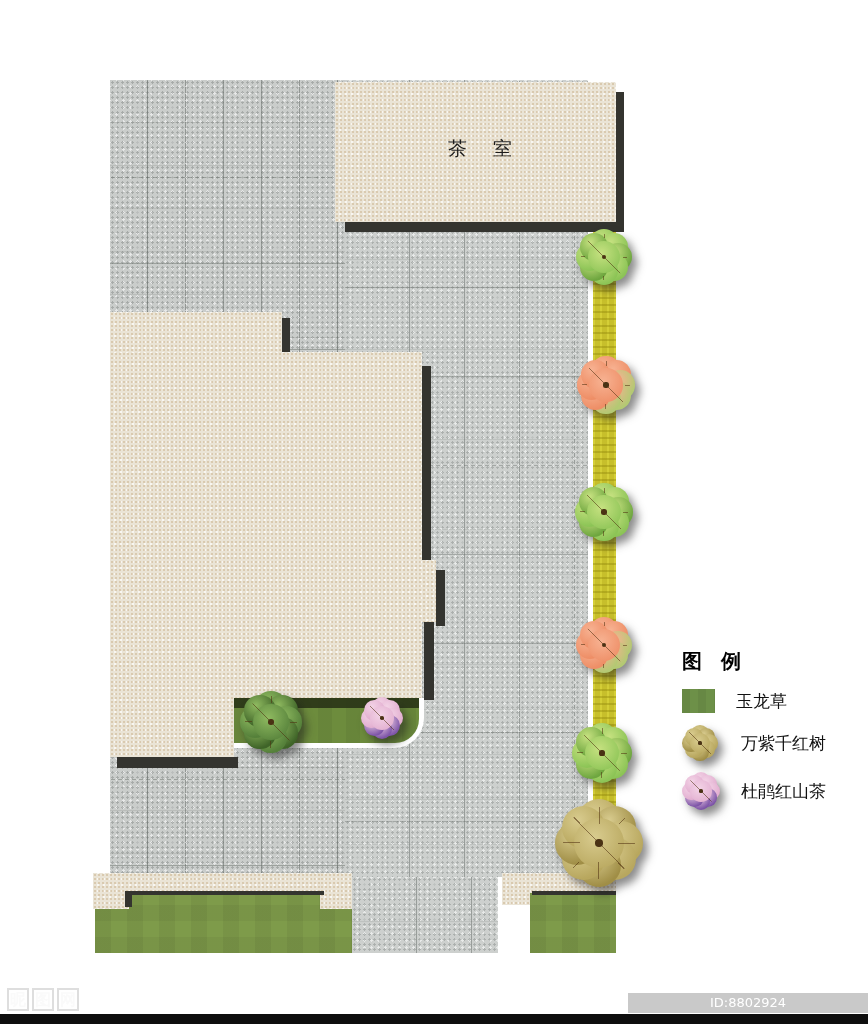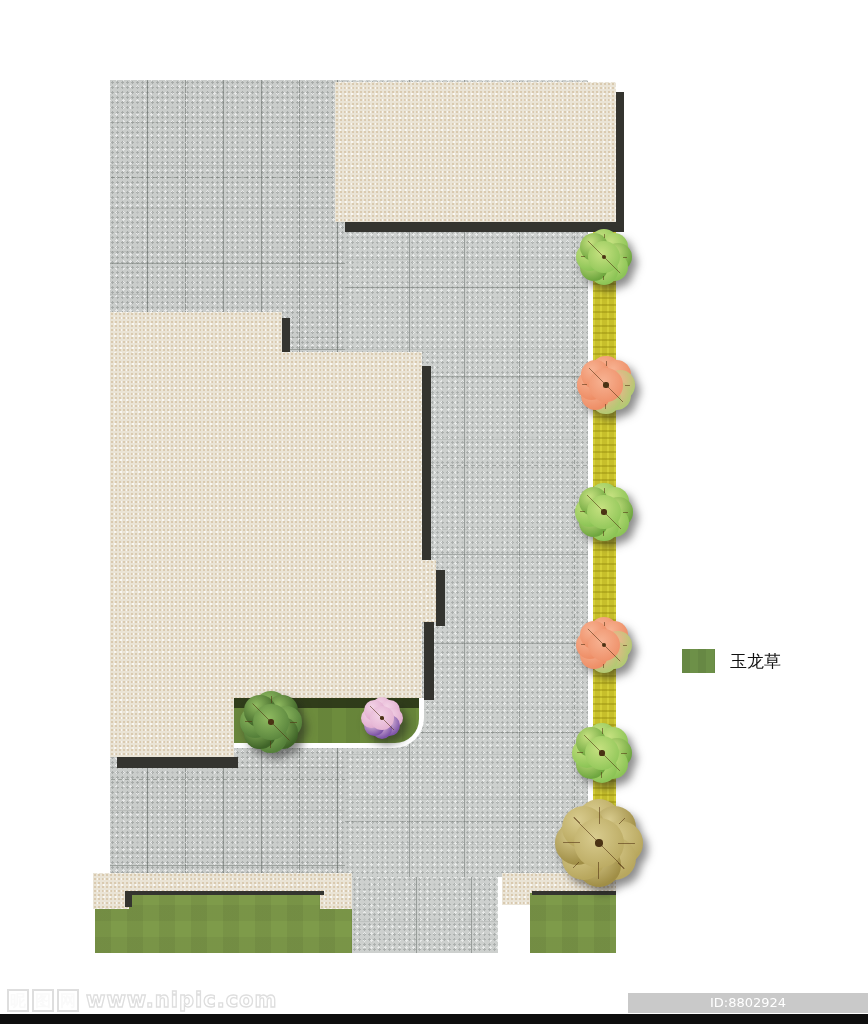--- a/index.html
+++ b/index.html
@@ -73,21 +73,21 @@
   .tdot{background:#4a3214;}
 
   
   .legend{position:absolute;left:682px;top:648px;width:180px;color:#111;}
   .legend-title{font-size:20px;font-weight:bold;letter-spacing:6px;white-space:pre;margin-bottom:13px;color:#000;}
   .lrow{display:flex;align-items:center;margin-bottom:11px;min-height:26px;}
   .sw{width:33px;height:24px;flex:0 0 33px;}
   .sw-green{background:#6d9048;background-image:repeating-linear-gradient(90deg, rgba(0,0,0,.06) 0 8px, rgba(0,0,0,0) 8px 16px);}
   .sw-yellow{background-color:#c8c02c;background-image:repeating-linear-gradient(0deg, rgba(140,130,8,.38) 0 2px, rgba(0,0,0,0) 2px 6px),repeating-linear-gradient(90deg, rgba(255,255,90,.28) 0 2px, rgba(0,0,0,0) 2px 6px);}
   .sw-tree{position:relative;flex:0 0 38px;}
-  .llabel{font-size:17px;margin-left:15px;white-space:pre;color:#111;}
+  .llabel{font-size:17px;margin-left:21px;white-space:pre;color:#111;}
 
   
   .wm-left{position:absolute;left:7px;top:988px;display:flex;align-items:center;}
   .wm-logo{display:flex;}
   .wm-logo b{display:inline-block;border:2px solid #dedede;color:#fafafa;font-size:16px;line-height:19px;padding:0 1px;margin-right:3px;font-weight:bold;}
   .wm-url{font-size:21px;font-weight:bold;letter-spacing:1px;color:rgba(255,255,255,.15);-webkit-text-stroke:1.3px #dedede;margin-left:4px;}
   .id-badge{position:absolute;right:0;top:993px;width:240px;height:20px;background:#c9c9c9;color:#fff;font-size:13px;line-height:20px;text-align:center;}
   .black-bar{position:absolute;left:0;bottom:0;width:868px;height:10px;background:#0e0e0e;}
 </style>
 </head>
@@ -97,20 +97,21 @@
 
   <div class="abs pavA" style="left:110px;top:80px;width:235px;height:797px;"></div>
   <div class="abs pavB" style="left:345px;top:80px;width:243px;height:797px;"></div>
   <div class="abs pavB" style="left:352px;top:877px;width:146px;height:76px;"></div>
 
   <div class="abs yellow" style="left:593px;top:222px;width:23px;height:651px;"></div>
 
   <div class="abs beige" style="left:335px;top:82px;width:281px;height:140px;"></div>
   <div class="abs shadow" style="left:616px;top:92px;width:8px;height:140px;"></div>
   <div class="abs shadow" style="left:345px;top:222px;width:279px;height:10px;"></div>
+  <div class="plan-label" style="left:411px;top:136px;width:140px;">茶   室</div>
 
   <div class="abs beige" style="left:110px;top:312px;width:172px;height:41px;"></div>
   <div class="abs shadow" style="left:282px;top:318px;width:8px;height:40px;"></div>
   <div class="abs beige" style="left:110px;top:352px;width:312px;height:348px;"></div>
   <div class="abs shadow" style="left:422px;top:366px;width:9px;height:200px;"></div>
   <div class="abs beige" style="left:422px;top:560px;width:14px;height:62px;"></div>
   <div class="abs shadow" style="left:436px;top:570px;width:9px;height:56px;"></div>
   <div class="abs shadow" style="left:424px;top:622px;width:10px;height:78px;"></div>
   <div class="abs beige" style="left:110px;top:700px;width:124px;height:57px;"></div>
   <div class="abs shadow" style="left:117px;top:757px;width:121px;height:11px;"></div>
@@ -232,30 +233,66 @@
         <span style="width: 20.8px; height: 20.8px; left: 2.24609px; top: 16.9539px; background: radial-gradient(circle at 38% 32%, rgb(243, 211, 230) 0%, rgb(126, 85, 168) 72%);"></span>
         <span style="width: 20.8px; height: 20.8px; left: -0.8px; top: 9.6px; background: radial-gradient(circle at 38% 32%, rgb(243, 211, 230) 0%, rgb(226, 174, 208) 72%);"></span>
         <span style="width: 20.8px; height: 20.8px; left: 2.24609px; top: 2.24609px; background: radial-gradient(circle at 38% 32%, rgb(243, 211, 230) 0%, rgb(226, 174, 208) 72%);"></span>
         <span style="width: 24px; height: 24px; left: 8px; top: 8px; background: radial-gradient(circle at 42% 38%, rgb(243, 211, 230), rgb(226, 174, 208) 85%);"></span>
         <span style="inset: 2.8px; background: repeating-conic-gradient(rgba(78, 46, 14, 0.55) 0deg, rgba(78, 46, 14, 0.55) 1.5deg, rgba(0, 0, 0, 0) 1.5deg, rgba(0, 0, 0, 0) 45deg);"></span>
         <span class="tdot" style="width: 3.6px; height: 3.6px; left: 18.2px; top: 18.2px;"></span>
       </div>
     </div>
 
   <div class="legend">
+    <div class="legend-title">图 例</div>
     <div class="lrow">
       <span class="sw sw-green"></span>
       <span class="llabel">玉龙草</span>
+    </div>
+    <div class="lrow">
+      <span class="sw-tree" style="width:38px;height:36px;">
+          <div class="tree" style="left: 1px; top: 1px; width: 34px; height: 34px;">
+            <span style="width: 17.68px; height: 17.68px; left: 8.16px; top: -0.68px; background: radial-gradient(circle at 38% 32%, rgb(216, 203, 142) 0%, rgb(184, 167, 94) 72%);"></span>
+            <span style="width: 17.68px; height: 17.68px; left: 14.4108px; top: 1.90918px; background: radial-gradient(circle at 38% 32%, rgb(216, 203, 142) 0%, rgb(160, 142, 70) 72%);"></span>
+            <span style="width: 17.68px; height: 17.68px; left: 17px; top: 8.16px; background: radial-gradient(circle at 38% 32%, rgb(216, 203, 142) 0%, rgb(184, 167, 94) 72%);"></span>
+            <span style="width: 17.68px; height: 17.68px; left: 14.4108px; top: 14.4108px; background: radial-gradient(circle at 38% 32%, rgb(216, 203, 142) 0%, rgb(184, 167, 94) 72%);"></span>
+            <span style="width: 17.68px; height: 17.68px; left: 8.16px; top: 17px; background: radial-gradient(circle at 38% 32%, rgb(216, 203, 142) 0%, rgb(160, 142, 70) 72%);"></span>
+            <span style="width: 17.68px; height: 17.68px; left: 1.90918px; top: 14.4108px; background: radial-gradient(circle at 38% 32%, rgb(216, 203, 142) 0%, rgb(184, 167, 94) 72%);"></span>
+            <span style="width: 17.68px; height: 17.68px; left: -0.68px; top: 8.16px; background: radial-gradient(circle at 38% 32%, rgb(216, 203, 142) 0%, rgb(160, 142, 70) 72%);"></span>
+            <span style="width: 17.68px; height: 17.68px; left: 1.90918px; top: 1.90918px; background: radial-gradient(circle at 38% 32%, rgb(216, 203, 142) 0%, rgb(184, 167, 94) 72%);"></span>
+            <span style="width: 20.4px; height: 20.4px; left: 6.8px; top: 6.8px; background: radial-gradient(circle at 42% 38%, rgb(216, 203, 142), rgb(184, 167, 94) 85%);"></span>
+            <span style="inset: 2.38px; background: repeating-conic-gradient(rgba(78, 46, 14, 0.55) 0deg, rgba(78, 46, 14, 0.55) 1.5deg, rgba(0, 0, 0, 0) 1.5deg, rgba(0, 0, 0, 0) 45deg);"></span>
+            <span class="tdot" style="width: 3.06px; height: 3.06px; left: 15.47px; top: 15.47px;"></span>
+          </div>
+        </span>
+      <span class="llabel">万紫千红树</span>
+    </div>
+    <div class="lrow">
+      <span class="sw-tree" style="width:38px;height:38px;">
+          <div class="tree" style="left: 1px; top: 1px; width: 36px; height: 36px;">
+            <span style="width: 18.72px; height: 18.72px; left: 8.64px; top: -0.72px; background: radial-gradient(circle at 38% 32%, rgb(243, 211, 230) 0%, rgb(226, 174, 208) 72%);"></span>
+            <span style="width: 18.72px; height: 18.72px; left: 15.2585px; top: 2.02148px; background: radial-gradient(circle at 38% 32%, rgb(243, 211, 230) 0%, rgb(226, 174, 208) 72%);"></span>
+            <span style="width: 18.72px; height: 18.72px; left: 18px; top: 8.64px; background: radial-gradient(circle at 38% 32%, rgb(243, 211, 230) 0%, rgb(226, 174, 208) 72%);"></span>
+            <span style="width: 18.72px; height: 18.72px; left: 15.2585px; top: 15.2585px; background: radial-gradient(circle at 38% 32%, rgb(243, 211, 230) 0%, rgb(126, 85, 168) 72%);"></span>
+            <span style="width: 18.72px; height: 18.72px; left: 8.64px; top: 18px; background: radial-gradient(circle at 38% 32%, rgb(243, 211, 230) 0%, rgb(126, 85, 168) 72%);"></span>
+            <span style="width: 18.72px; height: 18.72px; left: 2.02148px; top: 15.2585px; background: radial-gradient(circle at 38% 32%, rgb(243, 211, 230) 0%, rgb(126, 85, 168) 72%);"></span>
+            <span style="width: 18.72px; height: 18.72px; left: -0.72px; top: 8.64px; background: radial-gradient(circle at 38% 32%, rgb(243, 211, 230) 0%, rgb(226, 174, 208) 72%);"></span>
+            <span style="width: 18.72px; height: 18.72px; left: 2.02148px; top: 2.02148px; background: radial-gradient(circle at 38% 32%, rgb(243, 211, 230) 0%, rgb(226, 174, 208) 72%);"></span>
+            <span style="width: 21.6px; height: 21.6px; left: 7.2px; top: 7.2px; background: radial-gradient(circle at 42% 38%, rgb(243, 211, 230), rgb(226, 174, 208) 85%);"></span>
+            <span style="inset: 2.52px; background: repeating-conic-gradient(rgba(78, 46, 14, 0.55) 0deg, rgba(78, 46, 14, 0.55) 1.5deg, rgba(0, 0, 0, 0) 1.5deg, rgba(0, 0, 0, 0) 45deg);"></span>
+            <span class="tdot" style="width: 3.24px; height: 3.24px; left: 16.38px; top: 16.38px;"></span>
+          </div>
+        </span>
+      <span class="llabel">杜鹃红山茶</span>
     </div>
   </div>
 
   <div class="wm-left">
     <span class="wm-logo" id="wm-logo">
         <b>昵</b>
         <b>图</b>
         <b>网</b>
       </span>
-    <span class="wm-url">www.nipic.com</span>
   </div>
   <div class="id-badge">ID:8802924 NO:20200108184940124084</div>
   <div class="black-bar"></div>
 
 </div>
 
 </body></html>

